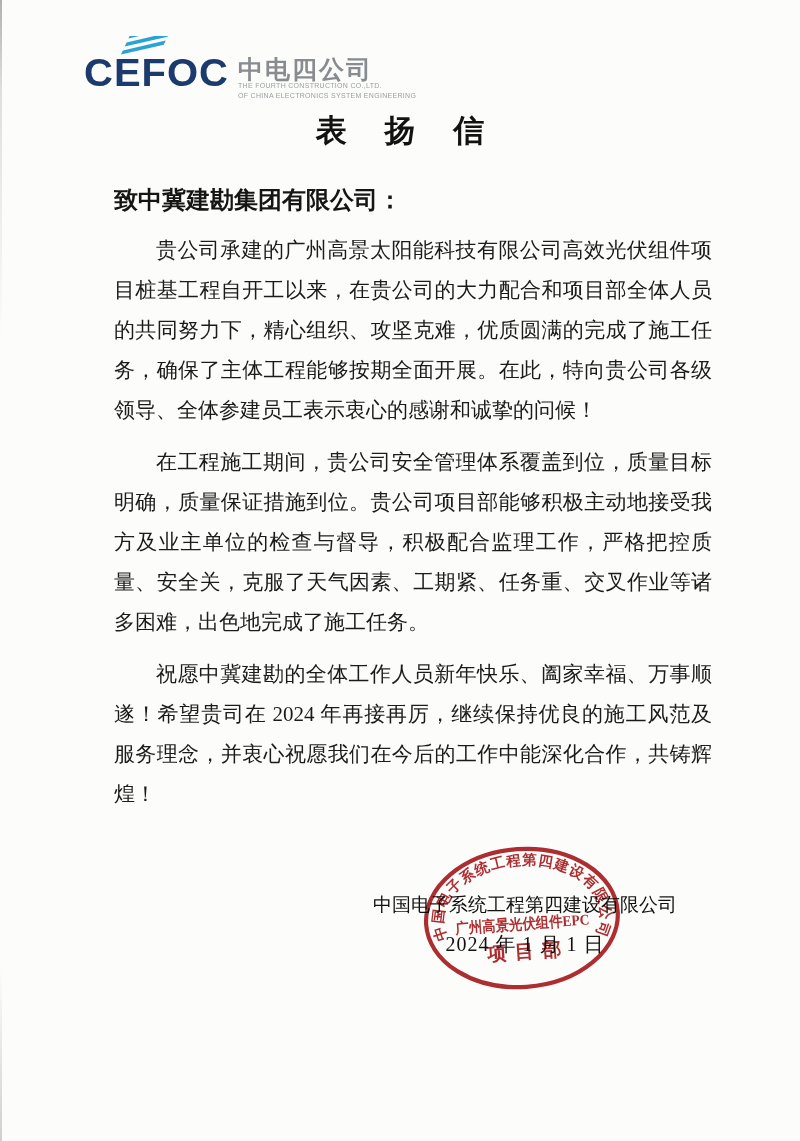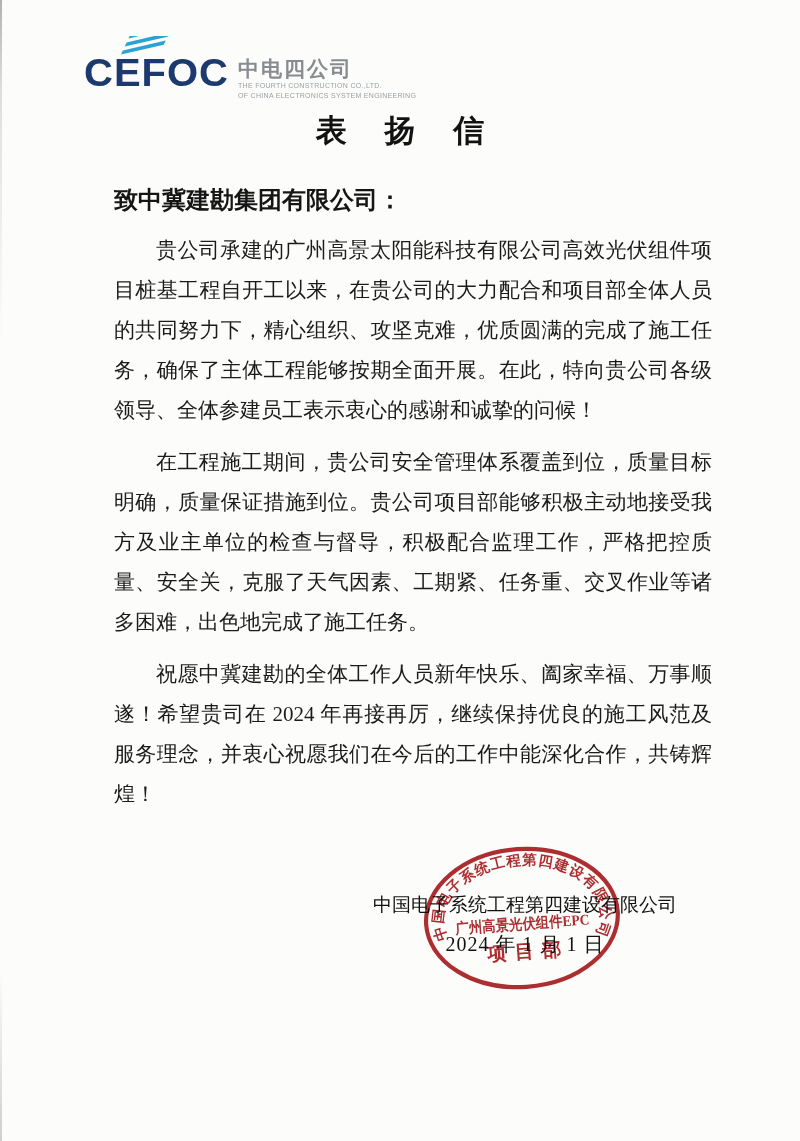--- a/index.html
+++ b/index.html
@@ -24,21 +24,21 @@
   .logo-mark{position:relative;width:148px;height:62px;}
   .logo-stripes{position:absolute;left:18px;top:0;}
   .logo-brand{
     position:absolute;left:0;top:16px;
     font-family:"Liberation Sans","DejaVu Sans",sans-serif;
     font-weight:800;font-size:40px;line-height:40px;
     color:#1c3a6e;letter-spacing:1px;transform:scaleY(.98);
   }
   .logo-text{margin-left:6px;padding-top:22px;font-family:"Liberation Sans","DejaVu Sans",sans-serif;}
   .logo-brand-cn{
-    font-size:21px;font-weight:700;color:#888c90;letter-spacing:2px;line-height:22px;
+    font-size:25px;font-weight:700;color:#888c90;letter-spacing:2px;line-height:22px;
   }
   .logo-tagline{
     font-size:7px;color:#9aa0a5;letter-spacing:.3px;line-height:9px;margin-top:1px;
   }
 
   
   .title{
     position:absolute;top:110px;left:0;width:100%;
     margin:0;text-align:center;
     font-size:31px;font-weight:700;color:#121212;

